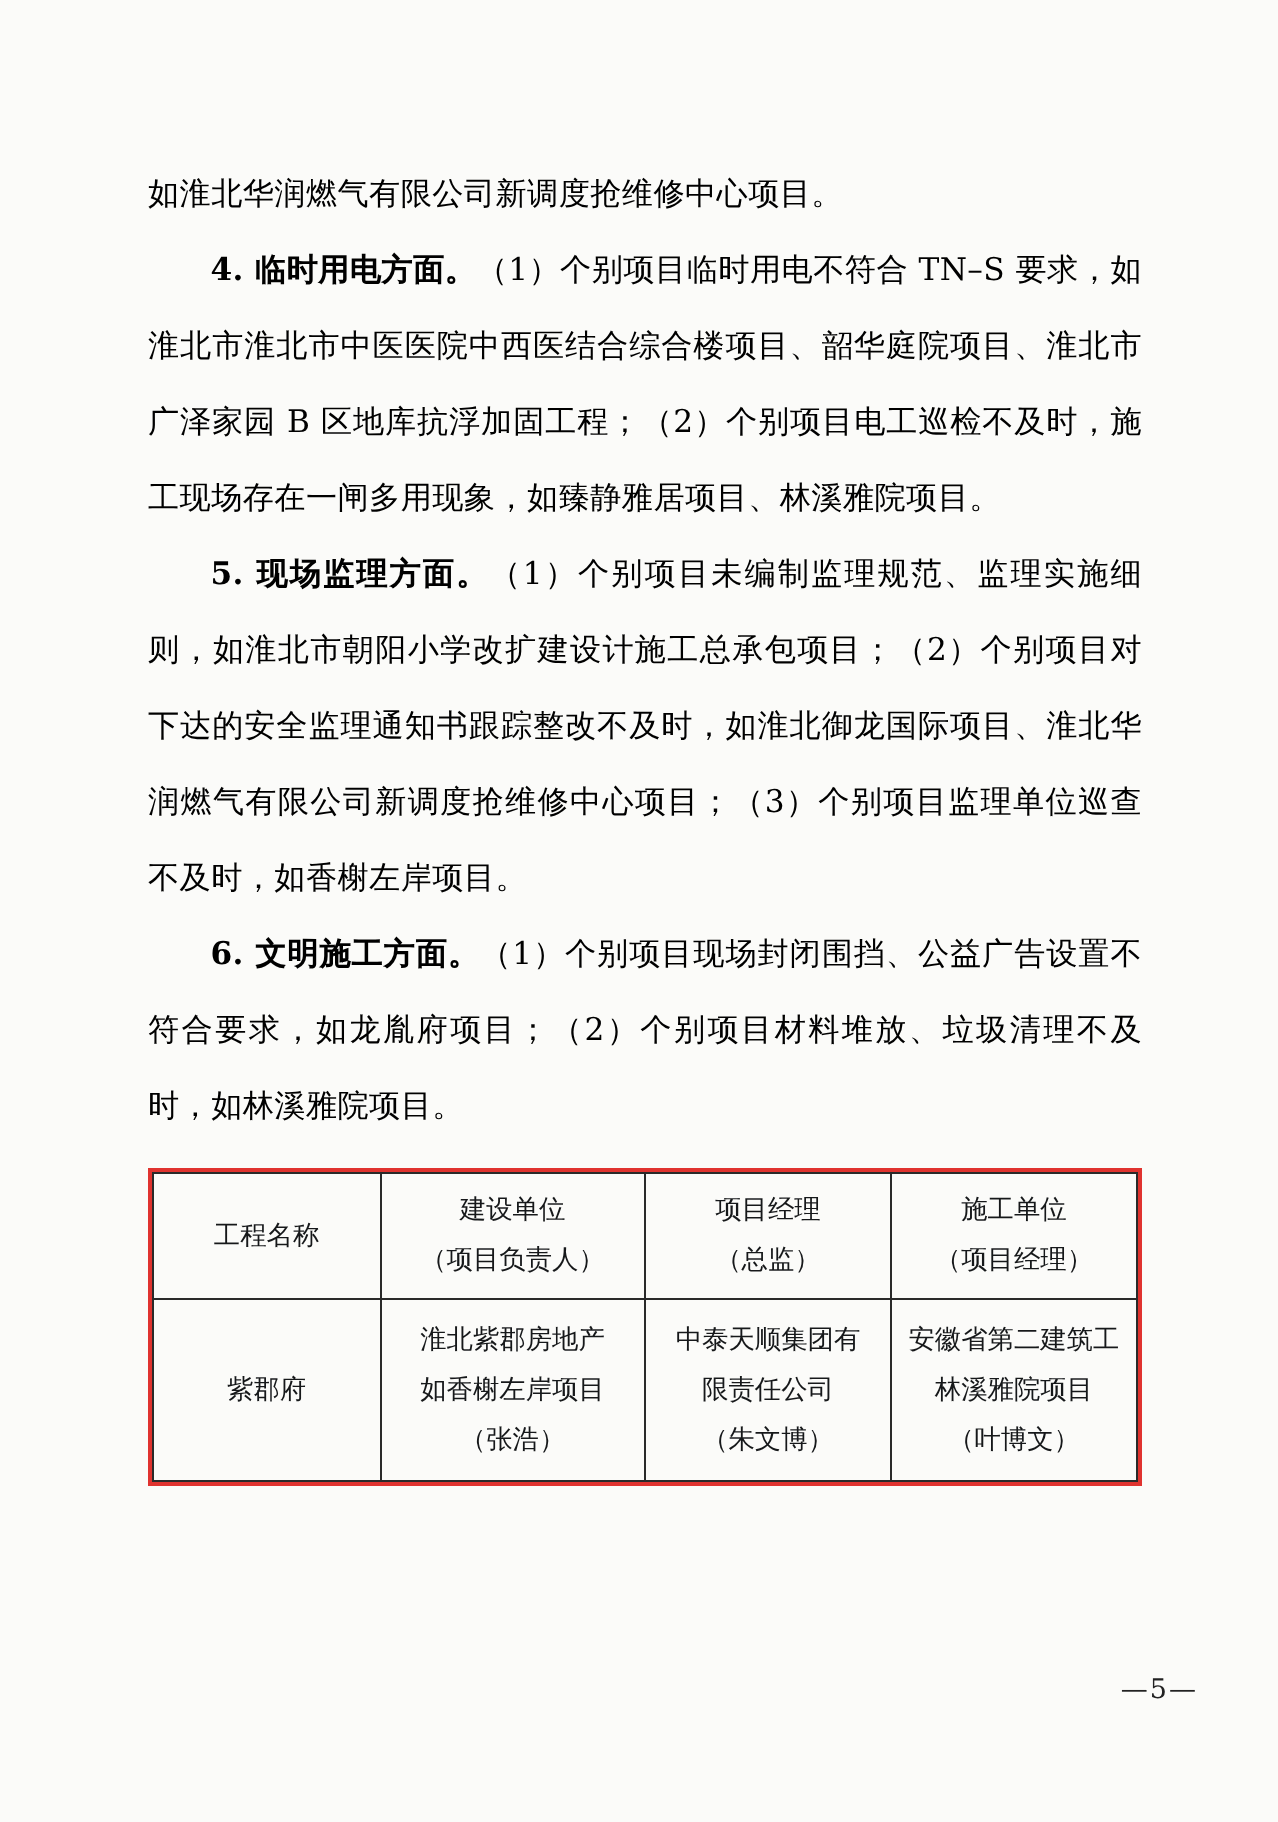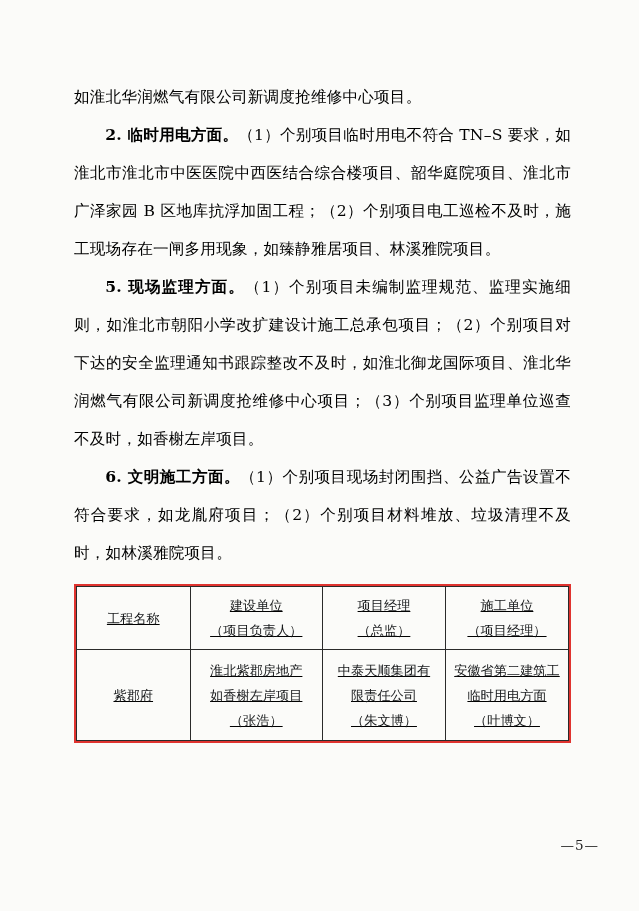--- a/index.html
+++ b/index.html
@@ -96,34 +96,34 @@
 <body>
 
 <div class="page">
   <div class="page-inner">
 
     <p class="para">
       <span>如淮北华润燃气有限公司新调度抢维修中心项目。</span>
     </p>
 
     <p class="para indent">
-      <span class="bold-head">2. 临时用电方面。</span><span>（1）个别项目临时用电不符合 TN–S 要求，如淮北市淮北市中医医院中西医结合综合楼项目、韶华庭院项目、淮北市广泽家园 B 区地库抗浮加固工程；（2）个别项目电工巡检不及时，施工现场存在一闸多用现象，如臻静雅居项目、林溪雅院项目。</span>
+      <span class="bold-head">4. 临时用电方面。</span><span>（1）个别项目临时用电不符合 TN–S 要求，如淮北市淮北市中医医院中西医结合综合楼项目、韶华庭院项目、淮北市广泽家园 B 区地库抗浮加固工程；（2）个别项目电工巡检不及时，施工现场存在一闸多用现象，如臻静雅居项目、林溪雅院项目。</span>
     </p>
 
     <p class="para indent">
       <span class="bold-head">5. 现场监理方面。</span><span>（1）个别项目未编制监理规范、监理实施细则，如淮北市朝阳小学改扩建设计施工总承包项目；（2）个别项目对下达的安全监理通知书跟踪整改不及时，如淮北御龙国际项目、淮北华润燃气有限公司新调度抢维修中心项目；（3）个别项目监理单位巡查不及时，如香榭左岸项目。</span>
     </p>
 
     <p class="para indent">
       <span class="bold-head">6. 文明施工方面。</span><span>（1）个别项目现场封闭围挡、公益广告设置不符合要求，如龙胤府项目；（2）个别项目材料堆放、垃圾清理不及时，如林溪雅院项目。</span>
     </p>
 
 
 
-    <div class="table-wrap" style="border-color: rgb(224, 51, 47); text-decoration: underline;">
+    <div class="table-wrap" style="border-color: rgb(224, 51, 47);">
       <table class="report">
         <tbody>
             <tr class="head">
           <td class="col1">
             <span class="cell-line">工程名称</span>
           </td>
           <td class="col2">
             <span class="cell-line">建设单位</span>
             <span class="cell-line">（项目负责人）</span>
           </td>
@@ -145,21 +145,21 @@
             <span class="cell-line">如香榭左岸项目</span>
             <span class="cell-line">（张浩）</span>
           </td>
           <td class="col3">
             <span class="cell-line">中泰天顺集团有</span>
             <span class="cell-line">限责任公司</span>
             <span class="cell-line">（朱文博）</span>
           </td>
           <td class="col4">
             <span class="cell-line">安徽省第二建筑工</span>
-            <span class="cell-line">临时用电方面</span>
+            <span class="cell-line">林溪雅院项目</span>
             <span class="cell-line">（叶博文）</span>
           </td>
         </tr>
       </tbody>
         </table>
     </div>
 
   </div>
 
   <div class="page-number">—5—</div>

